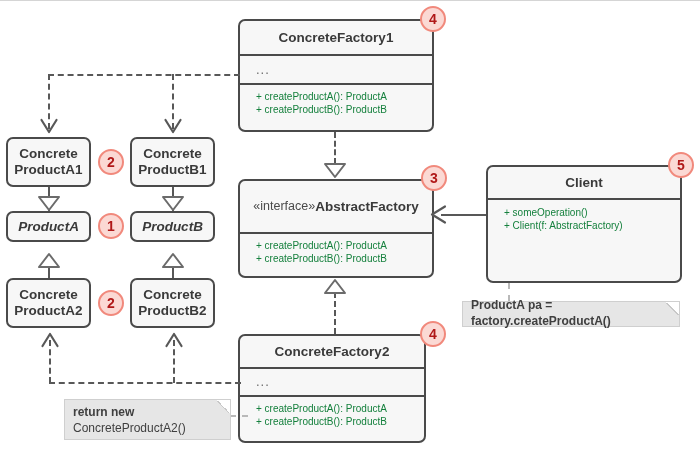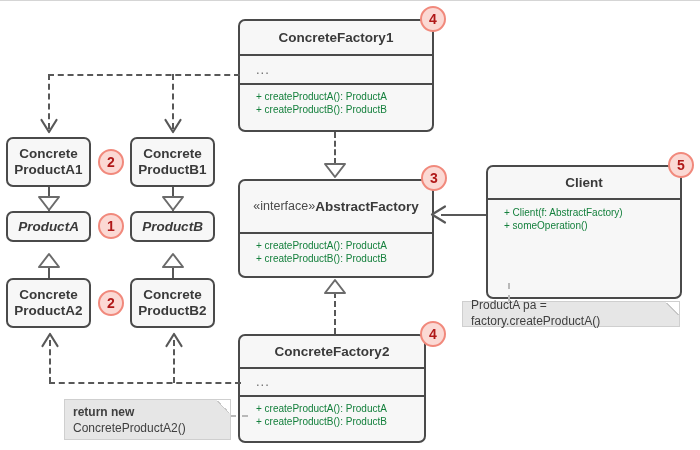--- a/index.html
+++ b/index.html
@@ -254,27 +254,27 @@
     <div class="uml-section" style="height:28px; display:flex; align-items:center;">
       <div class="uml-ellipsis">...</div>
     </div>
     <div class="uml-section" style="height:46px; padding-top:5px;">
       <div class="uml-member">+ createProductA(): ProductA</div>
       <div class="uml-member">+ createProductB(): ProductB</div>
     </div>
   </div>
   <div class="badge" style="left:420px; top:320px;">4</div>
 
-  <div class="uml-box" style="left:486px; top:164px; width:196px; height:134px;">
+  <div class="uml-box" style="left:486px; top:164px; width:196px; height:118px;">
     <div class="uml-section" style="height:31px; display:flex; align-items:center; justify-content:center;">
       <div class="uml-title">Client</div>
     </div>
     <div class="uml-section" style="height:52px; padding-top:6px;">
+      <div class="uml-member">+ someOperation()</div>
       <div class="uml-member">+ Client(f: AbstractFactory)</div>
-      <div class="uml-member">+ someOperation()</div>
     </div>
   </div>
   <div class="badge" style="left:668px; top:151px;">5</div>
 
   <div class="uml-box prod-box" style="left:6px; top:136px; width:85px; height:50px;">
     <div class="uml-title">
       <span>Concrete</span><br>
       <span>ProductA1</span>
     </div>
   </div>
@@ -304,21 +304,21 @@
   </div>
 
   <div class="uml-box prod-box" style="left:130px; top:277px; width:85px; height:50px;">
     <div class="uml-title">
       <span>Concrete</span><br>
       <span>ProductB2</span>
     </div>
   </div>
   <div class="badge" style="left:98px; top:289px;">2</div>
 
-  <div class="note" style="left:462px; top:300px; width:218px; height:26px; display:flex; align-items:center;">
+  <div class="note" style="left:462px; top:300px; width:218px; height:26px; display:flex; align-items:center;font-weight:bold;">
     <span class="fold"></span>
     <span class="note-line">ProductA pa = factory.createProductA()</span>
   </div>
 
   <div class="note" style="left:64px; top:398px; width:167px; height:41px;">
     <span class="fold"></span>
     <span class="note-strong">return new</span>
     <span class="note-line">ConcreteProductA2()</span>
   </div>
 

